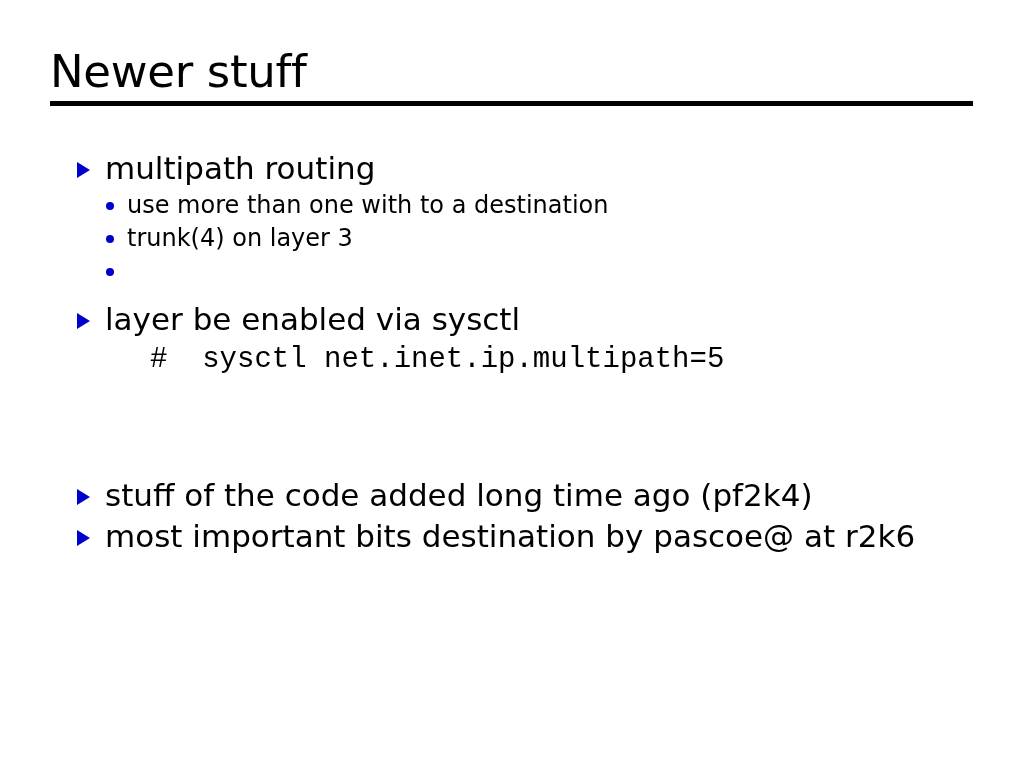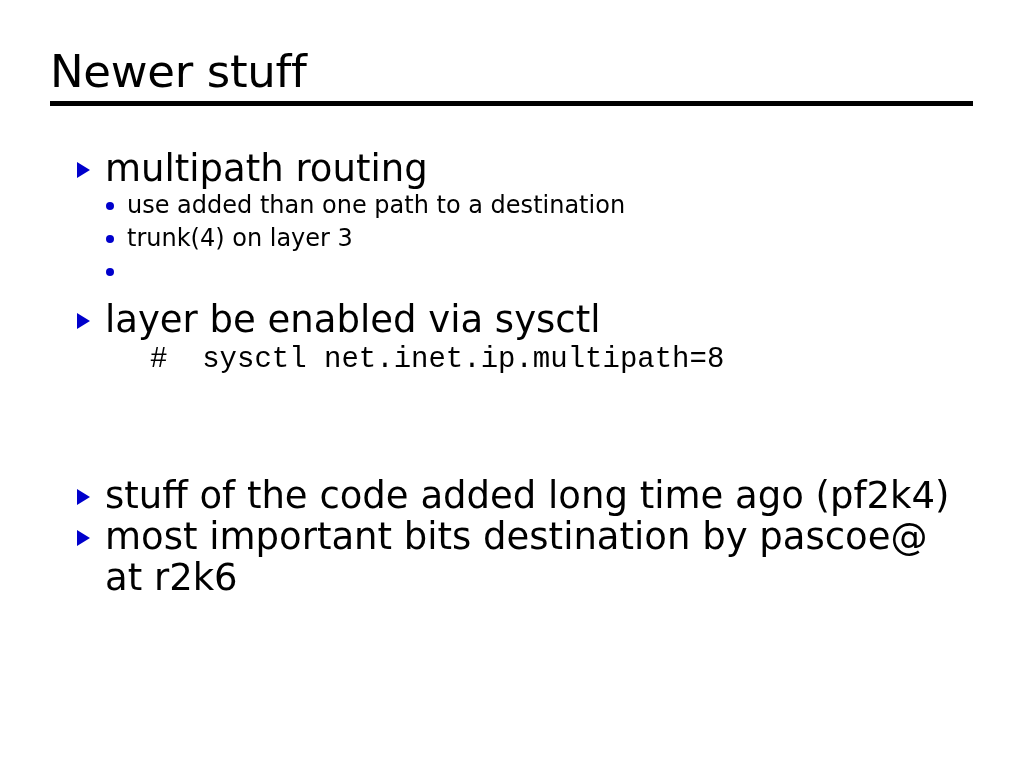--- a/index.html
+++ b/index.html
@@ -52,21 +52,21 @@
     top: 148px;
     width: 900px;
   }
 
   .group { }
 
   
   .l1 {
     position: relative;
     padding-left: 30px;
-    font-size: 37px;
+    font-size: 31px;
     line-height: 41px;
     color: #000000;
     font-family: "DejaVu Sans", sans-serif;
   }
   .l1 .tri {
     position: absolute;
     left: 2px;
     top: 14px;
     width: 0;
     height: 0;
@@ -128,41 +128,41 @@
   <div class="body-block">
 
     <div class="group">
       <div class="l1">
         <span class="tri"></span>
         <span class="l1-text">multipath routing</span>
       </div>
       <div class="l2-list">
         <div class="l2">
           <span class="dot"></span>
-          <span>use added than one path to a destination</span>
+          <span>use more than one with to a destination</span>
         </div>
         <div class="l2">
           <span class="dot"></span>
           <span>trunk(4) on layer 3</span>
         </div>
         <div class="l2">
           <span class="dot"></span>
         </div>
       </div>
     </div>
 
     <div class="spacer-sm"></div>
     <div class="spacer-sm"></div>
 
     <div class="group">
       <div class="l1">
         <span class="tri"></span>
         <span class="l1-text">layer be enabled via sysctl</span>
       </div>
-      <div class="cmd">#  sysctl net.inet.ip.multipath=8</div>
+      <div class="cmd">#  sysctl net.inet.ip.multipath=5</div>
     </div>
 
     <div class="spacer-lg"></div>
 
     <div class="group">
       <div class="l1">
         <span class="tri"></span>
         <span class="l1-text">stuff of the code added long time ago (pf2k4)</span>
       </div>
       <div class="l1 wrap">

